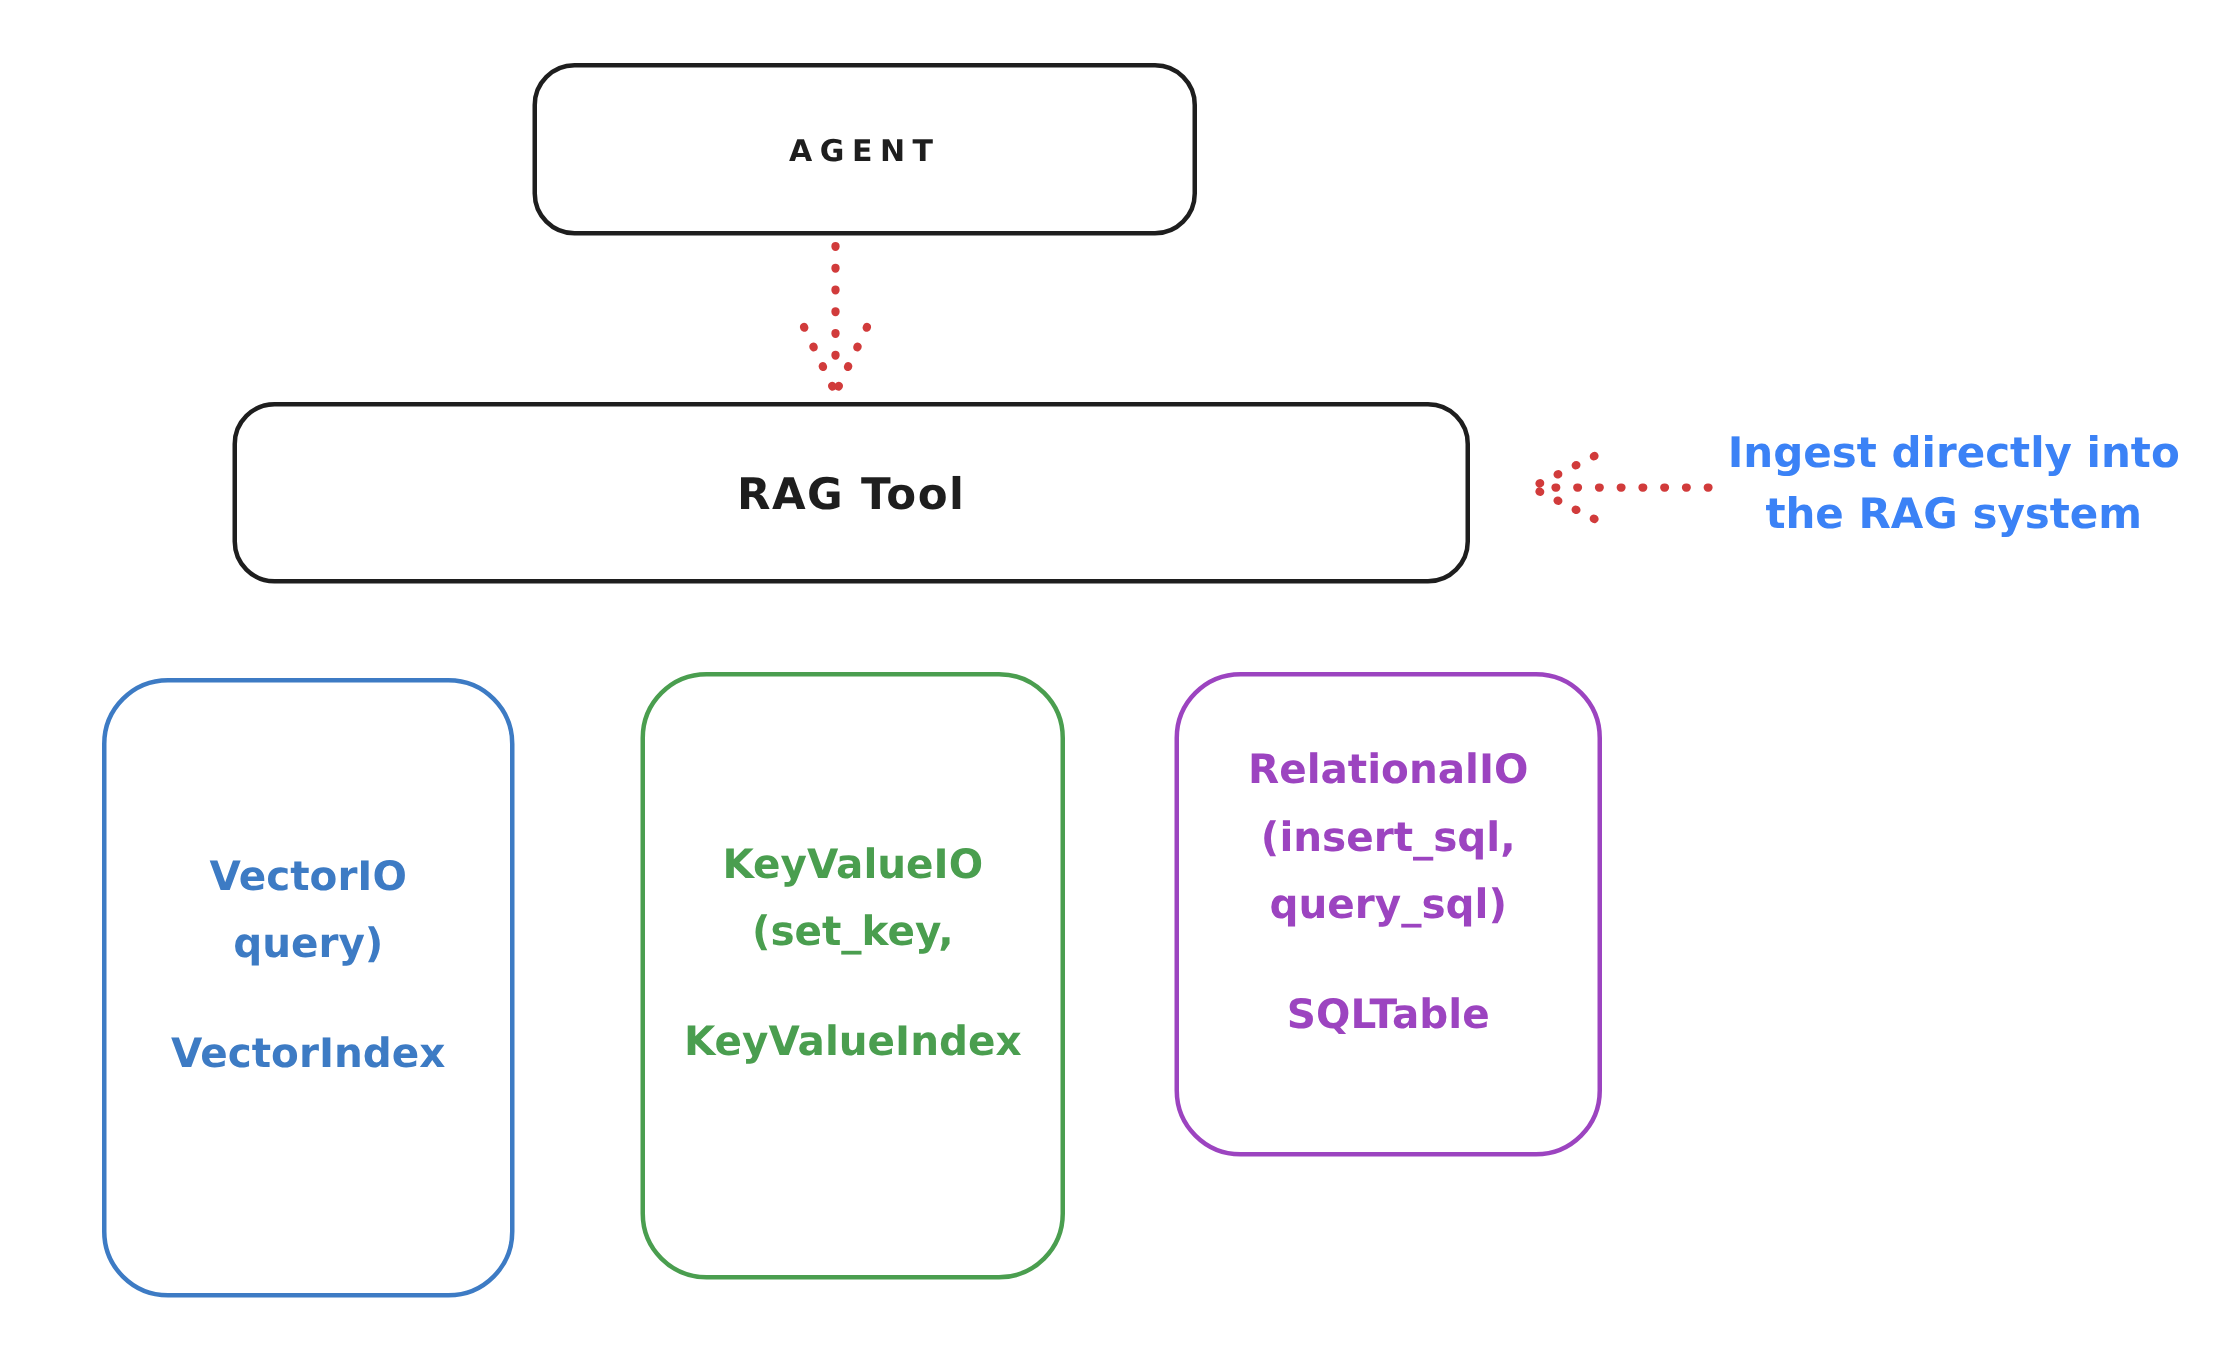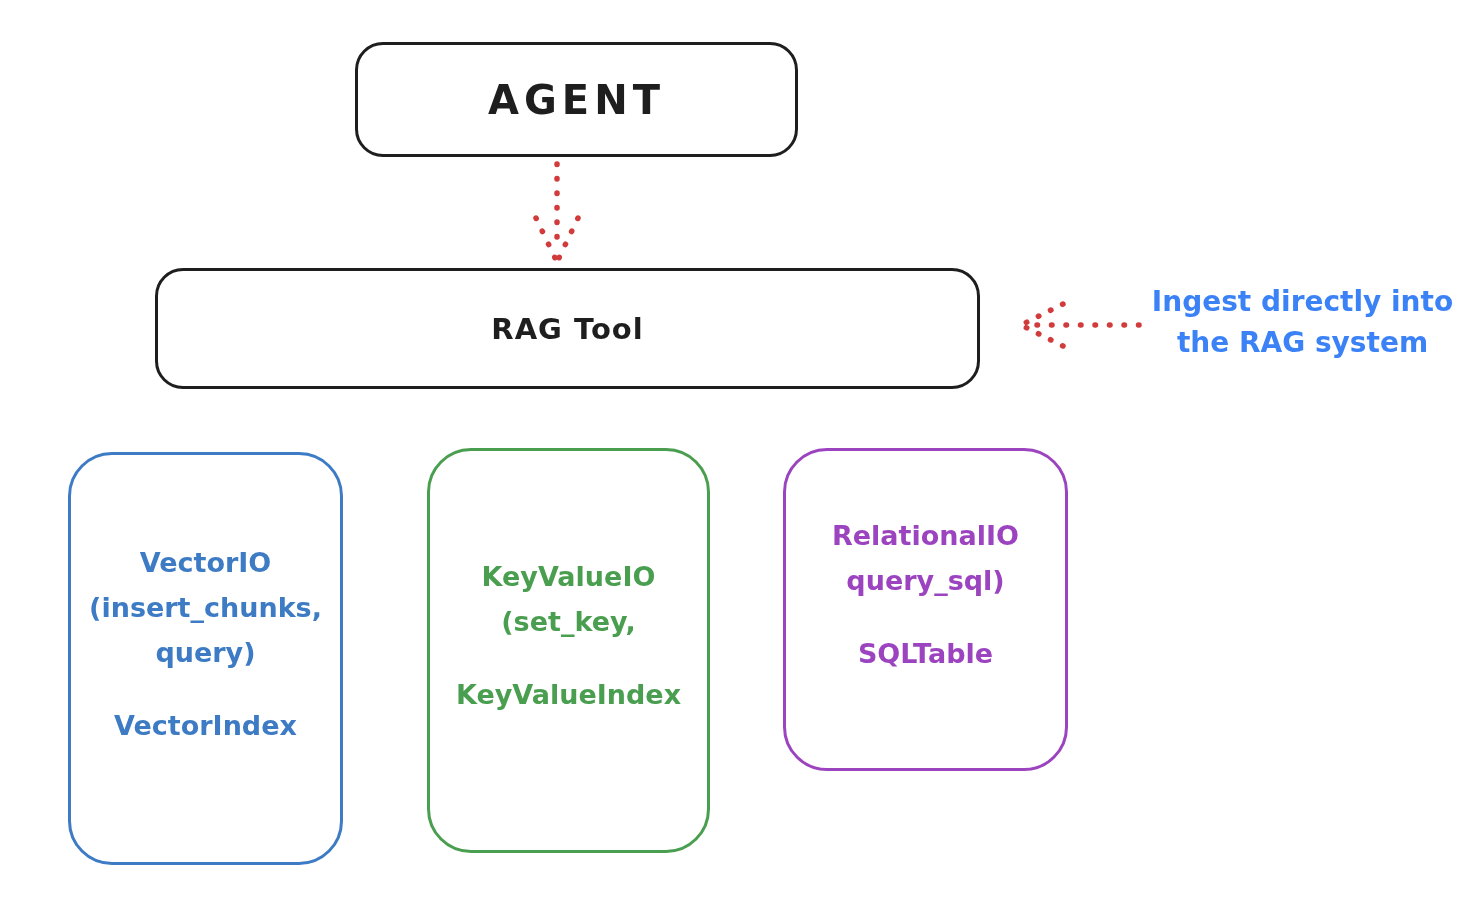--- a/index.html
+++ b/index.html
@@ -17,21 +17,21 @@
     border-radius: 28px;
     background: #ffffff;
     display: flex;
     align-items: center;
     justify-content: center;
     box-sizing: border-box;
   }
   .agent-box   { left: 355px; top: 42px;  width: 443px; height: 115px; }
   .rag-box     { left: 155px; top: 268px; width: 825px; height: 121px; }
   .agent-label {
-    font-size: 40px; font-weight: 700; letter-spacing: 5px;
+    font-size: 20px; font-weight: 700; letter-spacing: 5px;
     color: #1e1e1e;
   }
   .rag-label {
     font-size: 29px; font-weight: 600; letter-spacing: 1px;
     color: #1e1e1e;
   }
   .arrow-svg { position: absolute; }
   .down-arrow { left: 517px; top: 158px; }
   .left-arrow { left: 1005px; top: 295px; }
   .annotation {
@@ -91,30 +91,30 @@
     </g>
   </svg>
 
   <div class="annotation" style="color: #3b82f6;">
     <div>Ingest directly into</div>
     <div>the RAG system</div>
   </div>
 
   <div class="io-box io-box-vector" style="color: rgb(61, 123, 196); border-color: rgb(61, 123, 196);">
     <div>VectorIO</div>
-    <div>(insert_chunks,</div>
     <div>query)</div>
     <div class="io-index">VectorIndex</div>
   </div>
 
   <div class="io-box io-box-keyvalue" style="color: rgb(74, 158, 79); border-color: rgb(74, 158, 79);">
     <div>KeyValueIO</div>
     <div>(set_key,</div>
     <div class="io-index">KeyValueIndex</div>
   </div>
 
   <div class="io-box io-box-relational" style="color: rgb(156, 68, 192); border-color: rgb(156, 68, 192);">
     <div>RelationalIO</div>
+    <div>(insert_sql,</div>
     <div>query_sql)</div>
     <div class="io-index">SQLTable</div>
   </div>
 
 </div>
 
 </body></html>

